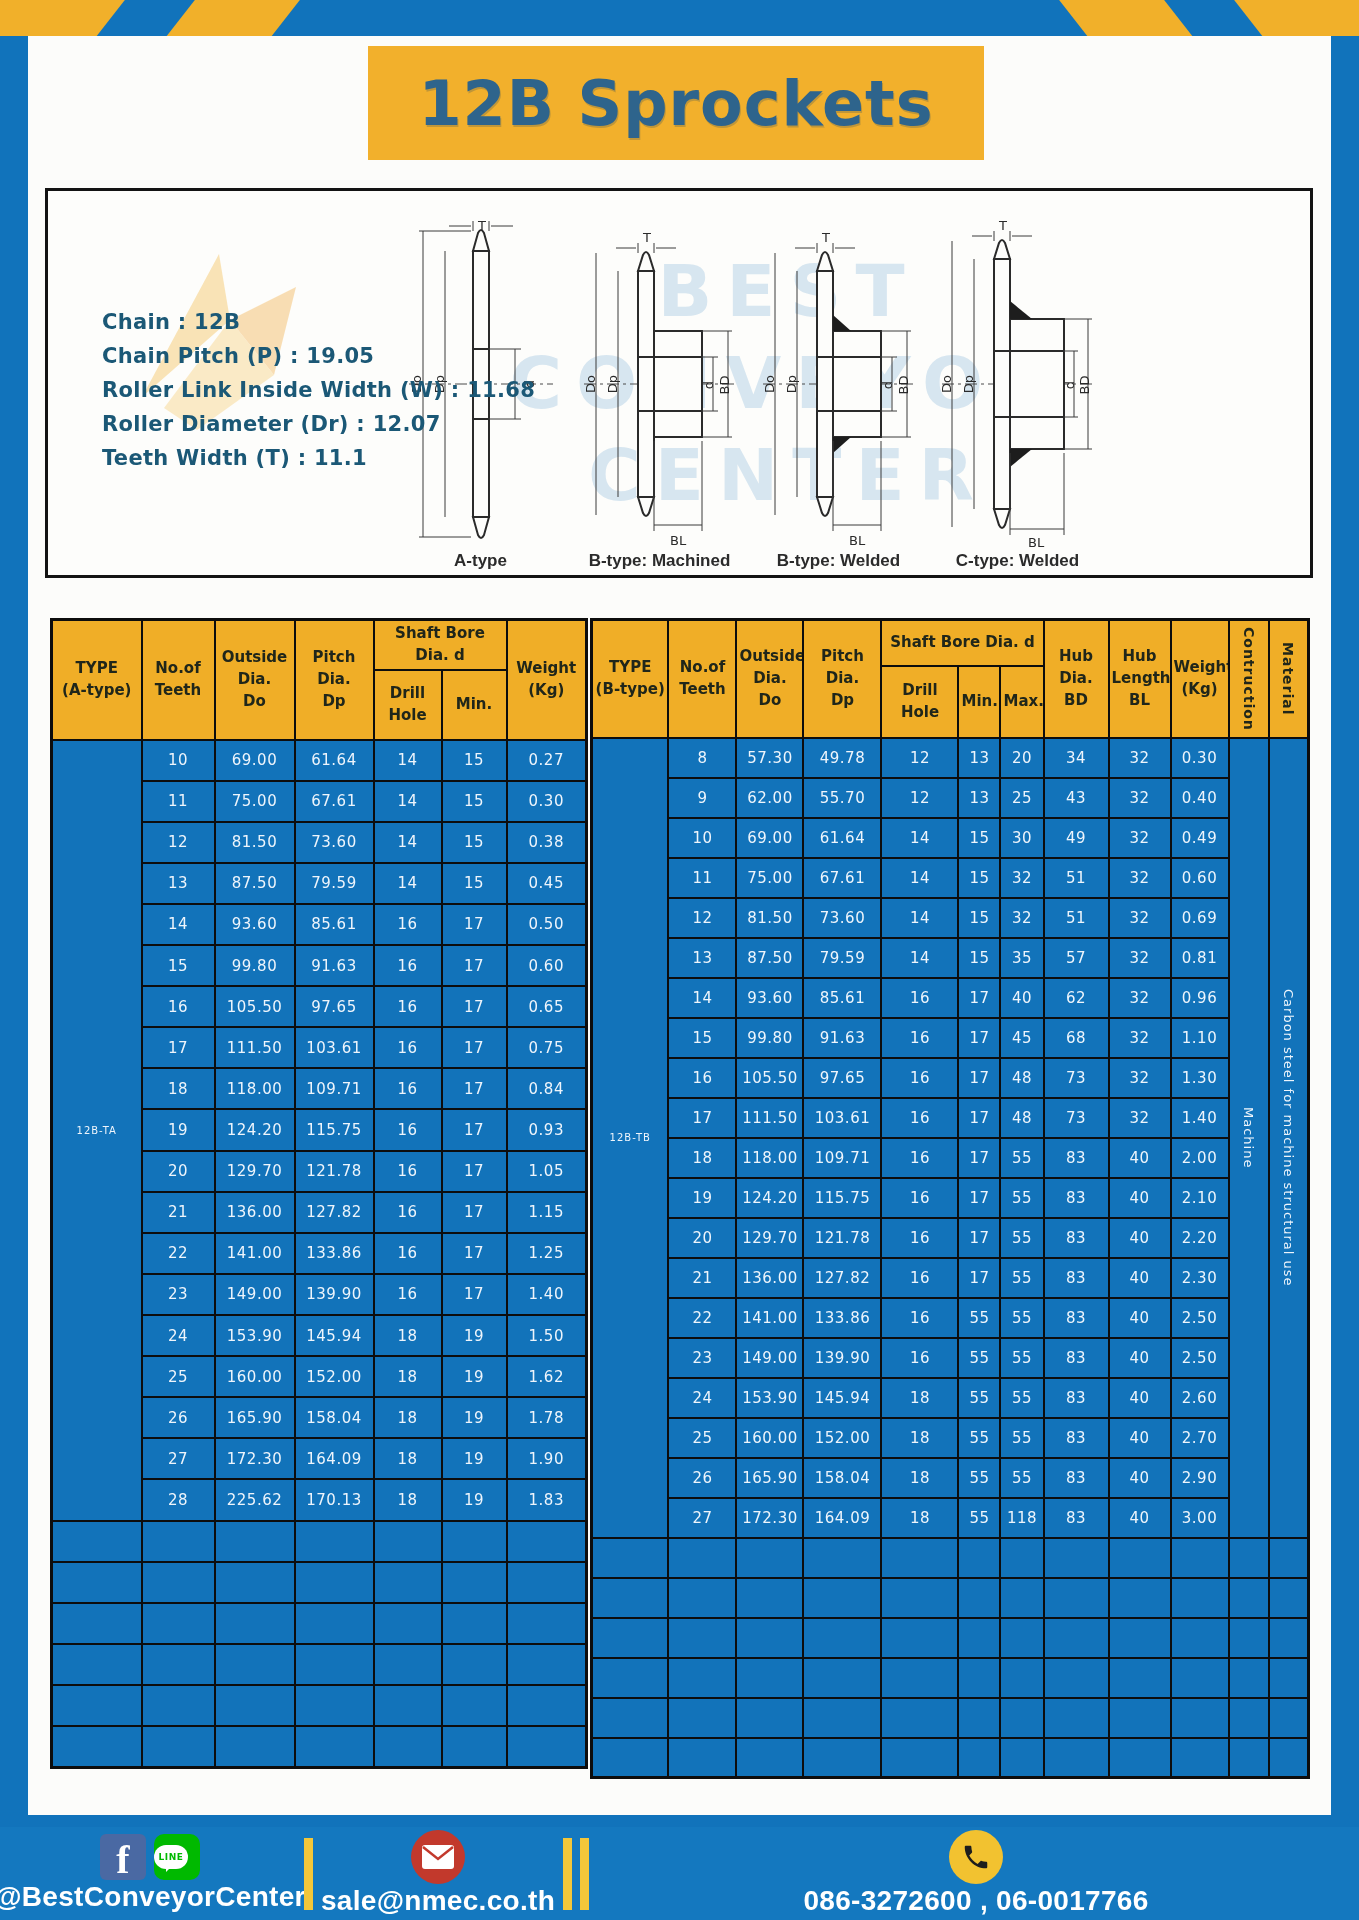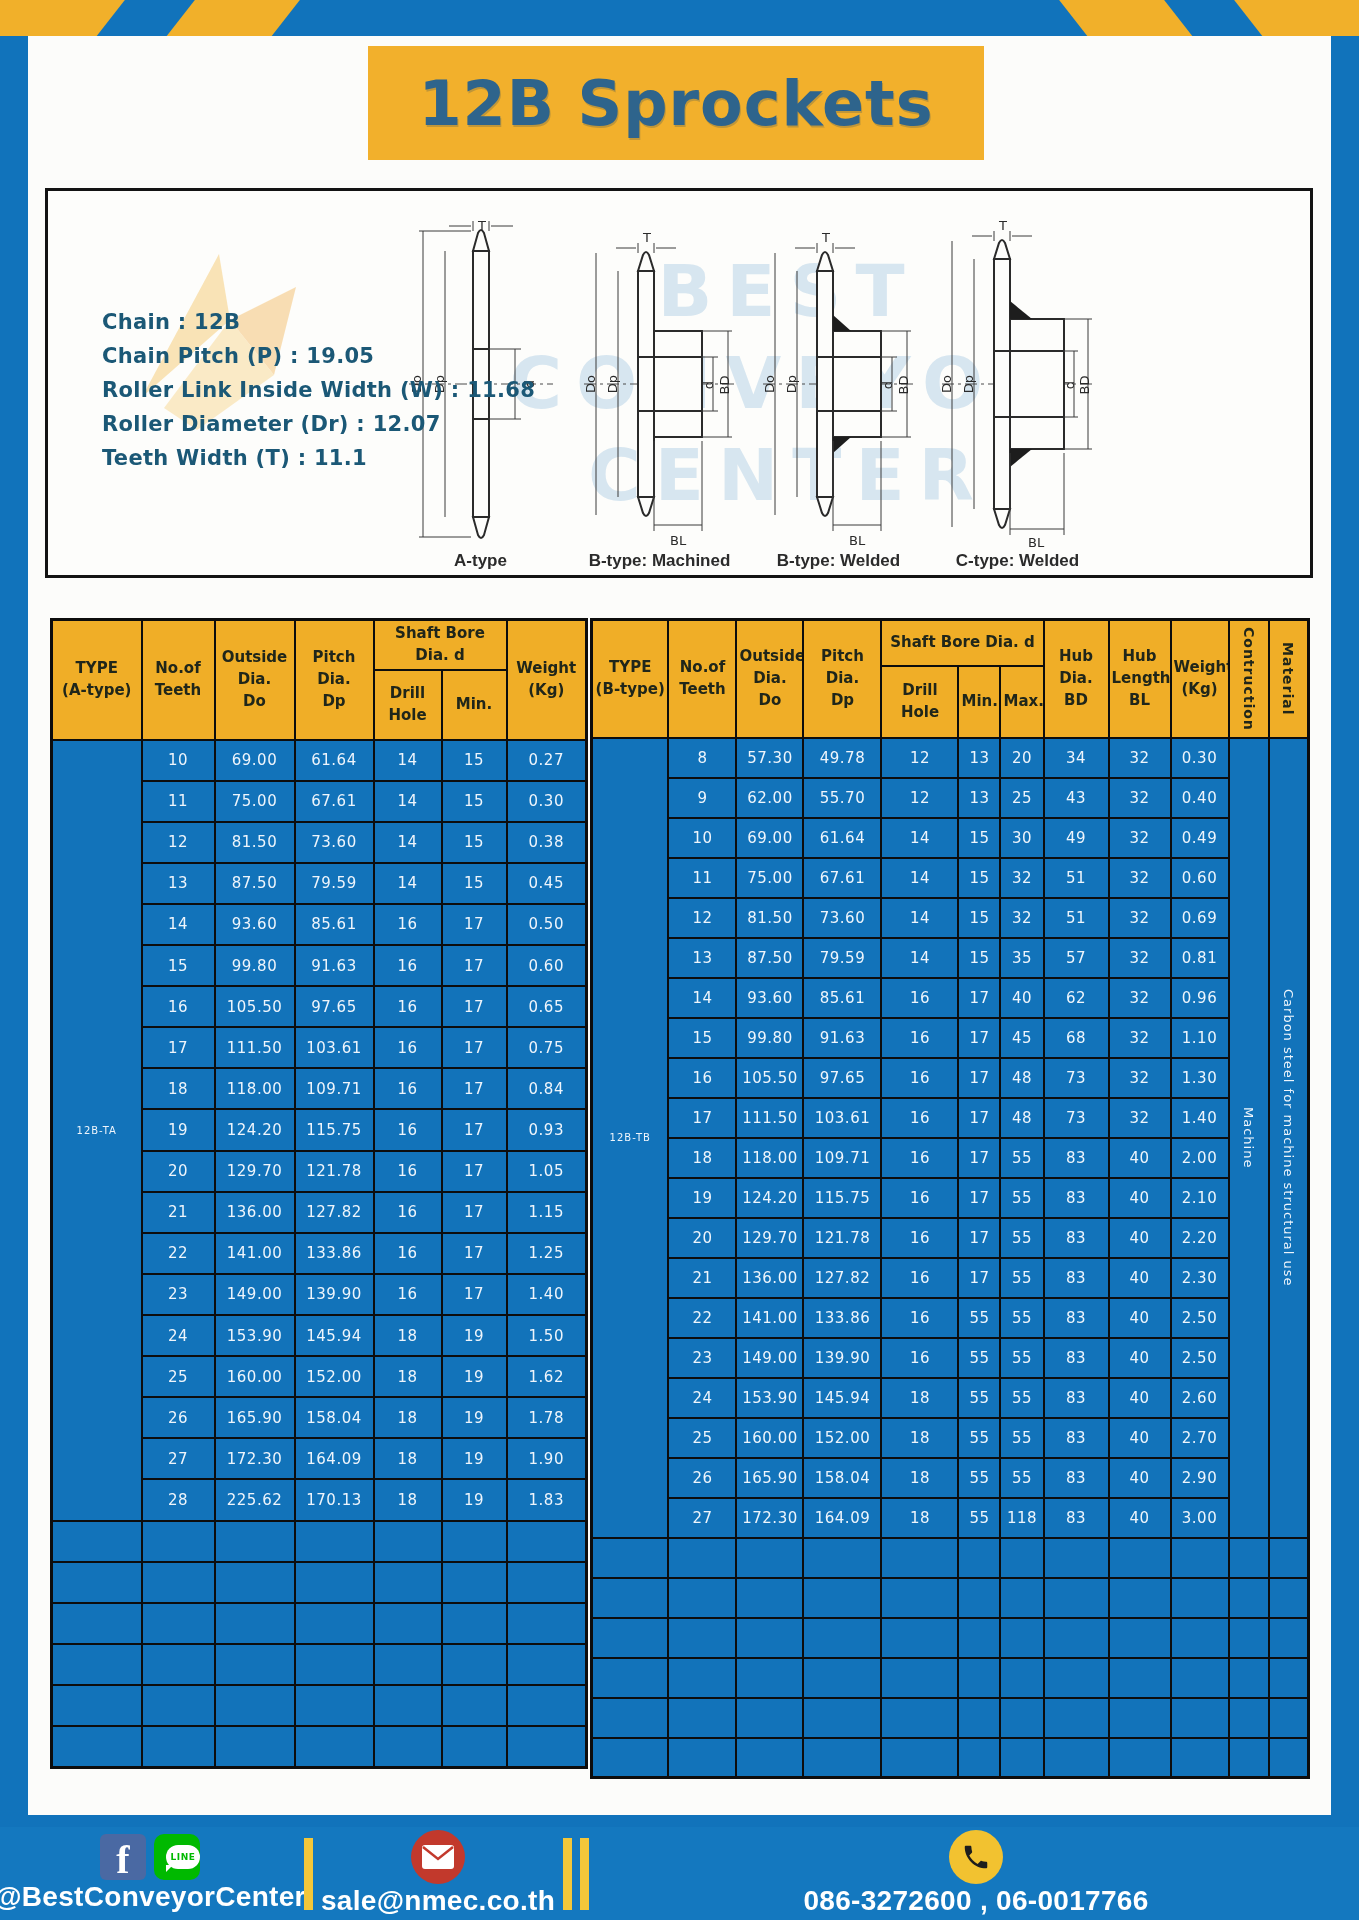--- a/index.html
+++ b/index.html
@@ -58,21 +58,21 @@
   td.vertical-cell { writing-mode:vertical-rl; font-size:13px; letter-spacing:1px; }
 
   
   .footer { position:absolute; left:0; top:1827px; width:1359px; height:93px; background:#1478bf; z-index:2;
             display:flex; align-items:center; }
   .f-sec { display:flex; flex-direction:column; align-items:center; justify-content:center; gap:1px; height:100%; }
   .f-sec .label { color:#ffffff; font-weight:bold; font-size:28px; font-family:"Liberation Sans",sans-serif; letter-spacing:.3px; white-space:nowrap; }
   .f-icons { display:flex; gap:8px; align-items:center; }
   .fb-icon { width:46px; height:46px; background:#4a69a3; border-radius:6px; display:flex; align-items:flex-end; justify-content:center; }
   .fb-icon span { color:#fff; font-family:"Liberation Serif",serif; font-weight:bold; font-size:40px; line-height:40px; }
-  .line-icon { position:relative; width:46px; height:46px; background:#00b900; border-radius:10px; display:flex; align-items:center; justify-content:flex-end; }
+  .line-icon { position:relative; width:46px; height:46px; background:#00b900; border-radius:10px; display:flex; align-items:center; justify-content:flex-start; }
   .line-bubble { width:34px; height:24px; background:#fff; border-radius:12px; display:flex; align-items:center; justify-content:center; }
   .line-bubble span { color:#00b900; font-size:9px; font-weight:bold; letter-spacing:.5px; }
   .line-tail { position:absolute; left:12px; bottom:8px; width:0; height:0; border-left:7px solid #fff; border-bottom:7px solid transparent; }
   .icon-circle { width:54px; height:54px; border-radius:50%; display:flex; align-items:center; justify-content:center; }
   .icon-circle.mail { background:#c2392c; }
   .icon-circle.web { background:#37a9dd; }
   .icon-circle.phone { background:#f2c230; }
   .divider { width:9px; height:72px; background:#f3c73a; margin:0 4px; }
   .s1 { width:300px; } .s2 { width:242px; } .s3 { width:420px; } .s4 { flex:1; }
 </style>

